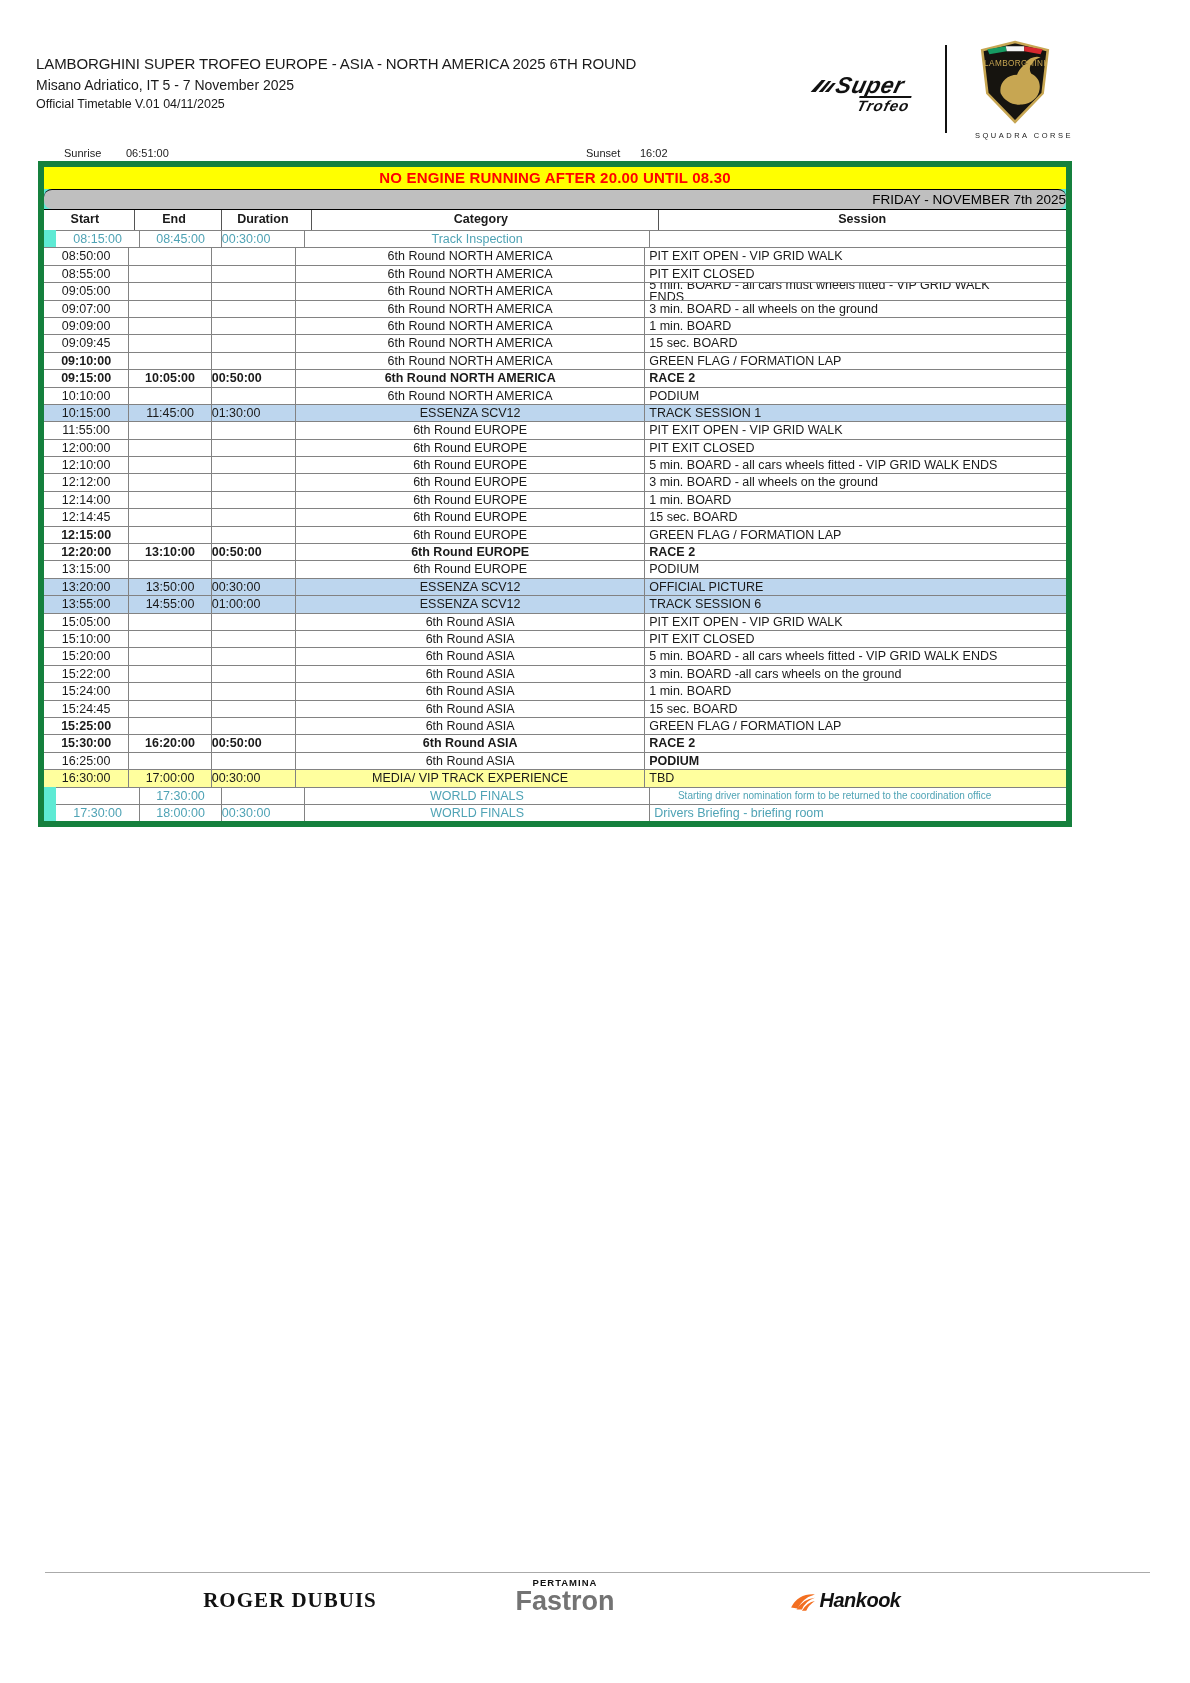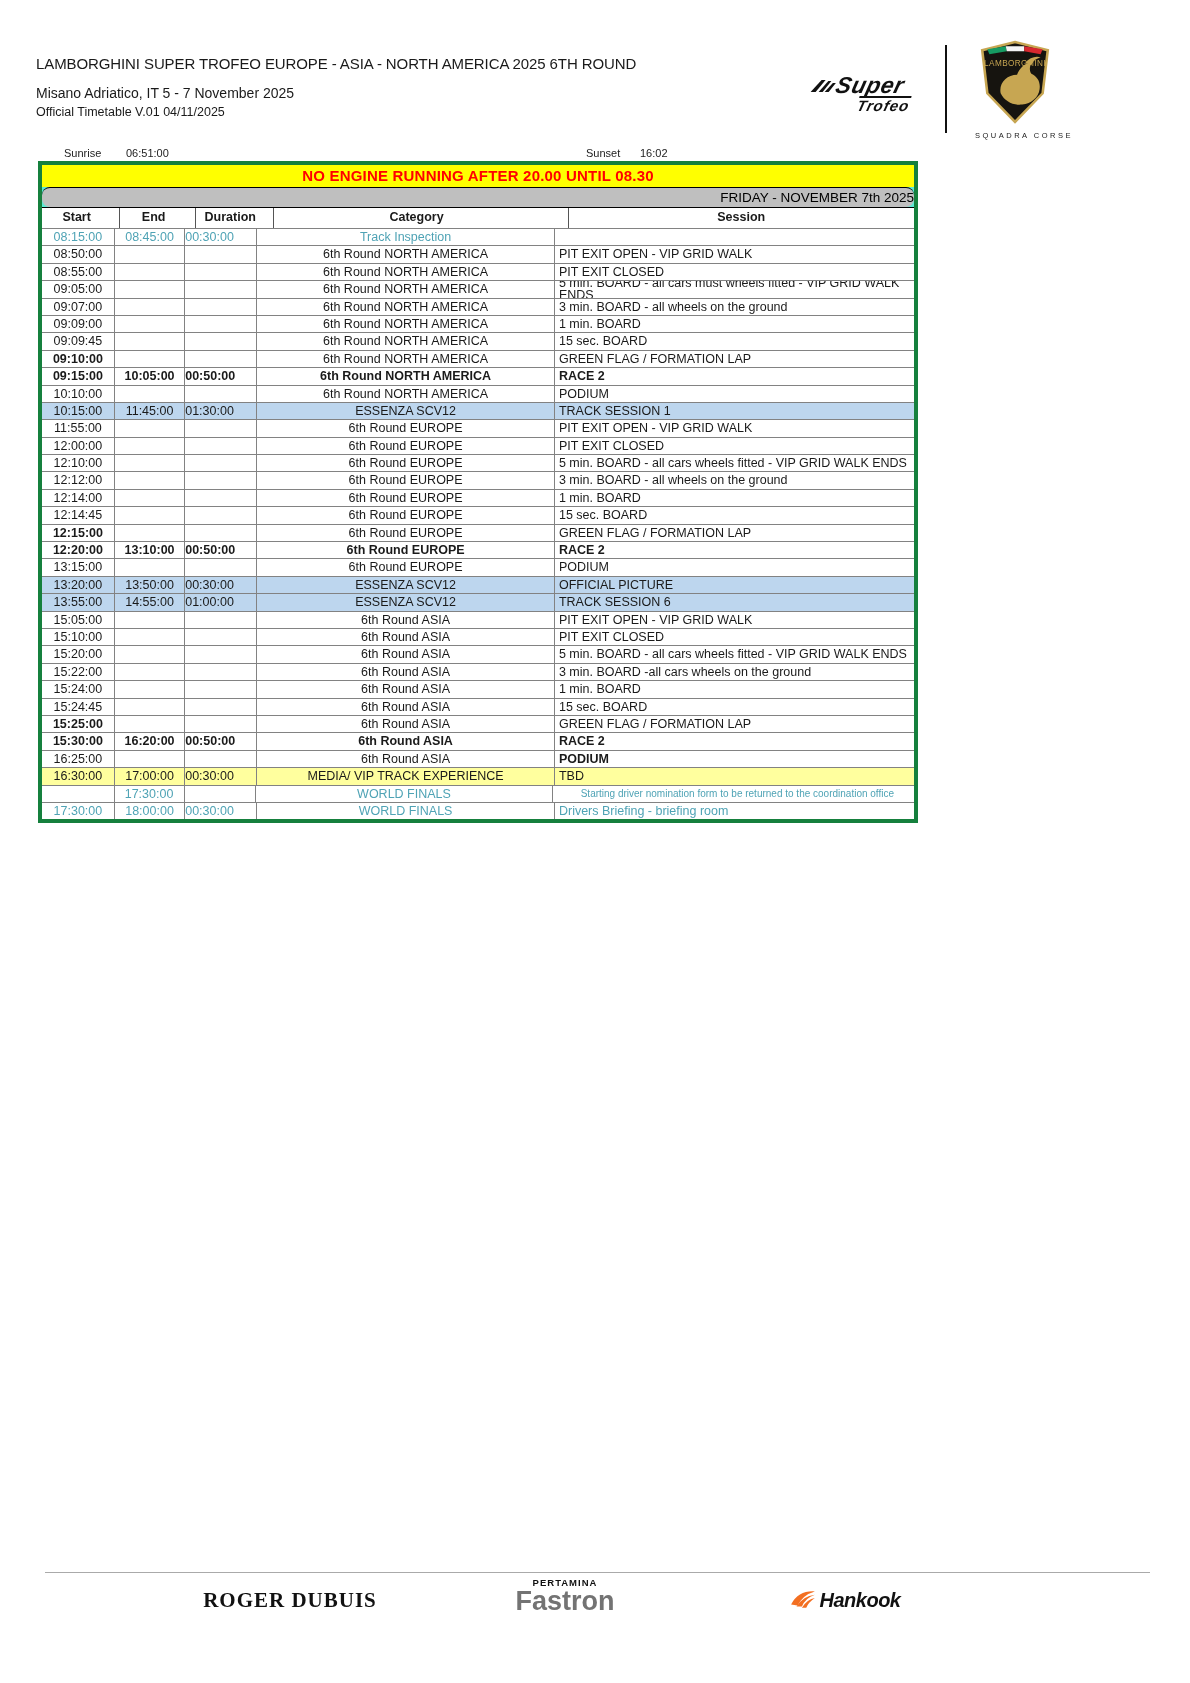--- a/index.html
+++ b/index.html
@@ -4,80 +4,80 @@
 <style>
   html,body{margin:0;padding:0;}
   body{
     width:1190px;height:1683px;position:relative;background:#ffffff;
     font-family:"Liberation Sans","DejaVu Sans",sans-serif;color:#1a1a1a;
     overflow:hidden;
   }
   
   .doc-header{position:absolute;left:36px;top:55px;}
   .doc-title{font-size:15px;font-weight:500;letter-spacing:-0.1px;}
-  .doc-subtitle{font-size:14px;margin-top:13px;}
+  .doc-subtitle{font-size:14px;margin-top:5px;}
   .doc-version{font-size:12.5px;margin-top:4px;}
 
   .logo-block{position:absolute;left:820px;top:40px;width:340px;height:100px;}
   .st-logo{position:absolute;left:14px;top:34px;width:130px;transform:skewX(-14deg);
            font-style:italic;font-weight:bold;color:#111;}
   .st-speed{position:absolute;left:-26px;top:4px;}
   .st-super{font-size:23px;line-height:22px;letter-spacing:0.5px;}
   .st-trofeo{font-size:15px;line-height:14px;margin-left:26px;border-top:2px solid #111;
              padding-top:1px;letter-spacing:1px;display:inline-block;}
   .logo-divider{position:absolute;left:125px;top:5px;width:2px;height:88px;background:#111;}
   .shield-wrap{position:absolute;left:155px;top:0;width:80px;text-align:center;}
   .squadra{font-size:7.5px;letter-spacing:2.5px;color:#222;margin-top:3px;white-space:nowrap;}
 
   
   .sun-row{position:absolute;left:38px;top:147px;width:1034px;font-size:11px;color:#222;}
   .sun-row span{position:absolute;white-space:nowrap;}
   .sunrise-label{left:26px;} .sunrise-value{left:88px;}
   .sunset-label{left:548px;} .sunset-value{left:602px;}
 
   
-  .table-wrap{position:absolute;left:38px;top:161px;width:880px;border:4px solid #15803d;
+  .table-wrap{position:absolute;left:38px;top:161px;width:1034px;border:6px solid #15803d;
               box-sizing:border-box;background:#5eead4;}
   .banner{height:22px;line-height:22px;background:#FFFF00;color:#FF0000;text-align:center;
           font-weight:bold;font-size:15px;letter-spacing:0.2px;}
   .day-bar{height:19px;line-height:19px;background:#BFBFBF;color:#000;text-align:right;
            font-weight:normal;font-size:13.5px;border-top:1px solid #000;border-radius:8px;}
   .thead{display:flex;height:20px;line-height:19px;border-top:1px solid #000;
          font-weight:bold;font-size:12.5px;background:#fff;gap:8px;}
   .thead > div{text-align:center;box-sizing:border-box;}
   .row{display:flex;height:17.4px;border-top:1px solid #828282;box-sizing:border-box;
        font-size:12.5px;background:#fff;}
   .row > div{line-height:16px;box-sizing:border-box;overflow:hidden;height:100%;}
   .c-start{width:85px;text-align:center;}
   .c-end{width:83px;text-align:center;border-left:1px solid #828282;}
   .c-dur{width:85px;border-left:1px solid #828282;}
   .c-cat{width:352px;text-align:center;border-left:1px solid #828282;}
   .c-ses{width:425px;text-align:left;padding-left:4px;border-left:1px solid #828282;white-space:nowrap;}
   .thead .c-end,.thead .c-dur,.thead .c-cat,.thead .c-ses{border-left:1px solid #555;}
 
-  .teal{color:#4FA3B5;}
+  .teal{color:#4FA3B5;margin-left:12px;}
   .blue{background:#BDD6EE;}
   .yellow{background:#FFFF9E;}
   .b-start .c-start{font-weight:bold;}
   .b-all .c-start,.b-all .c-end,.b-all .c-dur,.b-all .c-cat,.b-all .c-ses{font-weight:bold;}
   .b-session .c-ses{font-weight:bold;}
   .small .c-ses{font-size:10px;padding-left:28px;}
   .clip .c-ses{white-space:normal;}
   .clip .c-ses span{display:block;width:372px;line-height:11.5px;margin-top:-3px;}
 
   
   .footer-divider{position:absolute;left:45px;top:1572px;width:1105px;height:1px;background:#aaa;}
   .sp-roger{position:absolute;left:170px;top:1588px;width:240px;text-align:center;
             font-family:"Liberation Serif","DejaVu Serif",serif;font-weight:bold;
             font-size:21px;letter-spacing:1px;color:#111;}
   .sp-fastron-wrap{position:absolute;left:490px;top:1577px;width:150px;text-align:center;}
   .sp-pertamina{font-size:9.5px;font-weight:bold;letter-spacing:1px;color:#111;}
   .sp-fastron{font-size:27px;font-weight:bold;color:#737373;line-height:26px;}
   .sp-hankook{position:absolute;left:755px;top:1589px;width:180px;display:flex;
-              align-items:flex-start;justify-content:center;gap:4px;}
+              align-items:flex-end;justify-content:center;gap:4px;}
   .sp-hankook-text{font-size:20px;font-weight:bold;font-style:italic;color:#111;
                    letter-spacing:-0.5px;}
 </style>
 </head>
 <body>
 
 <div class="doc-header">
   <div class="doc-title">LAMBORGHINI SUPER TROFEO EUROPE - ASIA - NORTH AMERICA 2025  6TH ROUND</div>
   <div class="doc-subtitle">Misano Adriatico, IT  5 - 7 November 2025</div>
   <div class="doc-version">Official Timetable V.01 04/11/2025</div>

